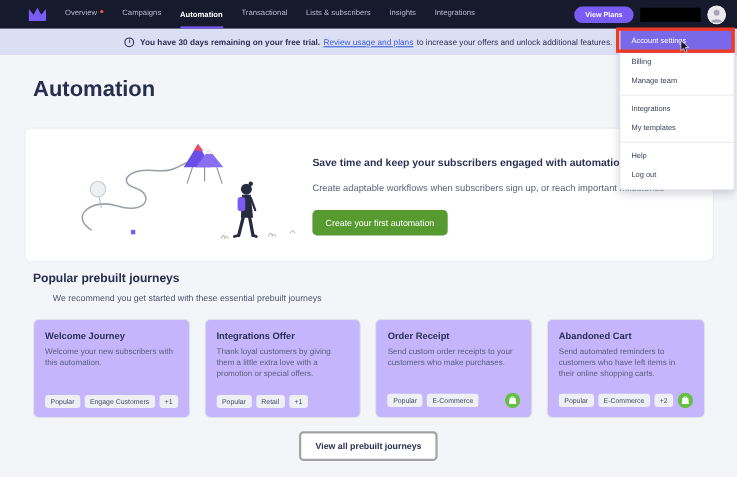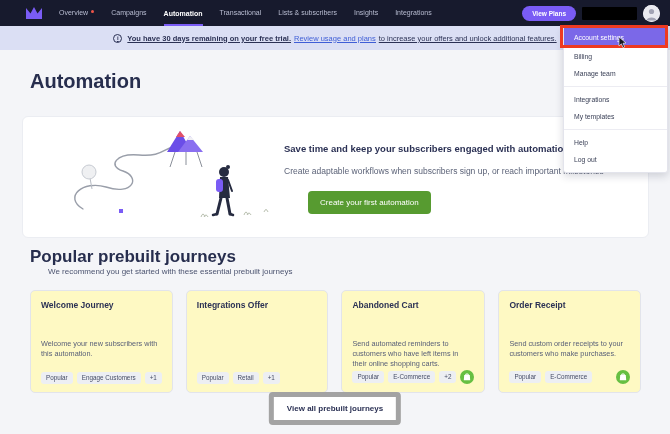--- a/index.html
+++ b/index.html
@@ -33,21 +33,21 @@
   .redacted { width:55px; height:13px; background:#000; margin-left:6px; border-radius:1px; }
   .avatar {
     width:17px; height:17px; border-radius:50%; background:#ebebf1;
     margin-left:6px; cursor:pointer; overflow:hidden; flex:0 0 auto;
     display:flex; align-items:center; justify-content:center;
   }
   
   .banner {
     position:absolute; top:26px; left:0; width:670px; height:24px;
     background:#dbdff4; display:flex; align-items:center; justify-content:center;
-    gap:3px; font-size:7.5px; color:#2b3154; z-index:5;text-decoration:underline;
+    gap:3px; font-size:7.5px; color:#2b3154; z-index:5;
   }
   .info-icon {
     width:9px; height:9px; border:1px solid #2b3154; border-radius:50%;
     font-size:6px; line-height:7px; text-align:center; font-weight:bold; margin-right:2px; flex:0 0 auto;
   }
   .banner b { font-weight:bold; }
   .banner .link { color:#3f5ed6; text-decoration:underline; cursor:pointer;text-align:right; }
   
   .page-title {
     position:absolute; left:30px; top:70px; font-size:20px; font-weight:bold; color:#272e4e;
@@ -58,44 +58,43 @@
     background:#fff; border:1px solid #ebedf2; border-radius:6px;
   }
   .hero-illustration { position:absolute; left:38px; top:8px; width:215px; height:105px; }
   .hero-text { position:absolute; left:261px; top:26px; width:350px; }
   .hero-heading { font-size:9.5px; font-weight:bold; color:#2b3154; }
   .hero-sub { font-size:8.5px; color:#5c6378; margin-top:12px; }
   .hero-cta {
     margin-top:15px; background:#579b30; color:#fff; border:none; border-radius:4px;
     font-size:8px; padding:7px 12px; cursor:pointer; display:inline-block;
     font-family:"Liberation Sans", sans-serif;
-    margin-left:24px;
-  }
-  
-  .journeys-heading { position:absolute; left:30px; top:247px; font-size:17px; font-weight:bold; color:#272e4e; }
+  }
+  
+  .journeys-heading { position:absolute; left:30px; top:247px; font-size:11px; font-weight:bold; color:#272e4e; }
   .journeys-sub { position:absolute; left:48px; top:267px; font-size:8px; color:#4c5470; }
   .cards {
     position:absolute; left:30px; top:290px; width:611px; height:90px;
     display:grid; grid-template-columns:repeat(4,1fr); gap:13px;
   }
   .card {
-    background:#fef9c3; border:1px solid #e2e4eb; border-radius:5px;
+    background:#c4b5fd; border:1px solid #e2e4eb; border-radius:5px;
     padding:9px 10px 8px 10px; display:flex; flex-direction:column; cursor:pointer;
   }
   .card-title { font-size:8.5px; font-weight:bold; color:#2b3154; margin-bottom:5px; }
-  .card-desc { font-size:7.3px; color:#596078; line-height:1.4;margin-top:24px; }
+  .card-desc { font-size:7.3px; color:#596078; line-height:1.4; }
   .tag-row { margin-top:auto; display:flex; align-items:center; gap:4px; }
   .tag {
     background:#edeff3; color:#454c66; font-size:6.3px; padding:2.5px 5px;
     border-radius:3px; white-space:nowrap;
   }
   .badge { margin-left:auto; width:14px; height:14px; flex:0 0 auto; }
   .view-all {
     position:absolute; left:50%; transform:translateX(-50%); top:392px;
-    background:#fff; border:5px solid #a3a3a3; border-radius:4px;
+    background:#fff; border:2px solid #a3a3a3; border-radius:4px;
     font-size:8px; font-weight:bold; color:#2b3154; padding:7px 13px; cursor:pointer;
     font-family:"Liberation Sans", sans-serif;
   }
   
   .dropdown {
     position:absolute; left:563px; top:26px; width:105px;
     background:#fff; border:1px solid #e3e4ec; border-radius:3px;
     box-shadow:0 3px 8px rgba(30,34,60,.18); z-index:30; padding-bottom:4px;
   }
   .dd-item {
@@ -194,45 +193,46 @@
     <div class="card-title">Welcome Journey</div>
     <div class="card-desc">Welcome your new subscribers with this automation.</div>
     <div class="tag-row">
       <span class="tag">Popular</span>
       <span class="tag">Engage Customers</span>
       <span class="tag">+1</span>
     </div>
   </div>
   <div class="card">
     <div class="card-title">Integrations Offer</div>
+    <div class="card-desc">Thank loyal customers by giving them a little extra love with a promotion or special offers.</div>
     <div class="tag-row">
       <span class="tag">Popular</span>
       <span class="tag">Retail</span>
       <span class="tag">+1</span>
     </div>
   </div>
   <div class="card">
-    <div class="card-title">Abandoned Cart</div>
-    <div class="card-desc">Send automated reminders to customers who have left items in their online shopping carts.</div>
+    <div class="card-title">Order Receipt</div>
+    <div class="card-desc">Send custom order receipts to your customers who make purchases.</div>
     <div class="tag-row">
       <span class="tag">Popular</span>
       <span class="tag">E-Commerce</span>
-      <span class="tag">+2</span>
       <svg class="badge" viewBox="0 0 14 14">
         <circle cx="7" cy="7" r="7" fill="#66bf42"></circle>
         <path d="M5.2,4.6 C5.2,3 8.8,3 8.8,4.6 L8.8,5 L9.8,5 L10.2,10.3 L3.8,10.3 L4.2,5 L5.2,5 Z M6,4.8 L8,4.8 C8,3.9 6,3.9 6,4.8 Z" fill="#fff"></path>
       </svg>
     </div>
   </div>
   <div class="card">
-    <div class="card-title">Order Receipt</div>
-    <div class="card-desc">Send custom order receipts to your customers who make purchases.</div>
+    <div class="card-title">Abandoned Cart</div>
+    <div class="card-desc">Send automated reminders to customers who have left items in their online shopping carts.</div>
     <div class="tag-row">
       <span class="tag">Popular</span>
       <span class="tag">E-Commerce</span>
+      <span class="tag">+2</span>
       <svg class="badge" viewBox="0 0 14 14">
         <circle cx="7" cy="7" r="7" fill="#66bf42"></circle>
         <path d="M5.2,4.6 C5.2,3 8.8,3 8.8,4.6 L8.8,5 L9.8,5 L10.2,10.3 L3.8,10.3 L4.2,5 L5.2,5 Z M6,4.8 L8,4.8 C8,3.9 6,3.9 6,4.8 Z" fill="#fff"></path>
       </svg>
     </div>
   </div>
 </div>
 
 <button class="view-all">View all prebuilt journeys</button>
 

